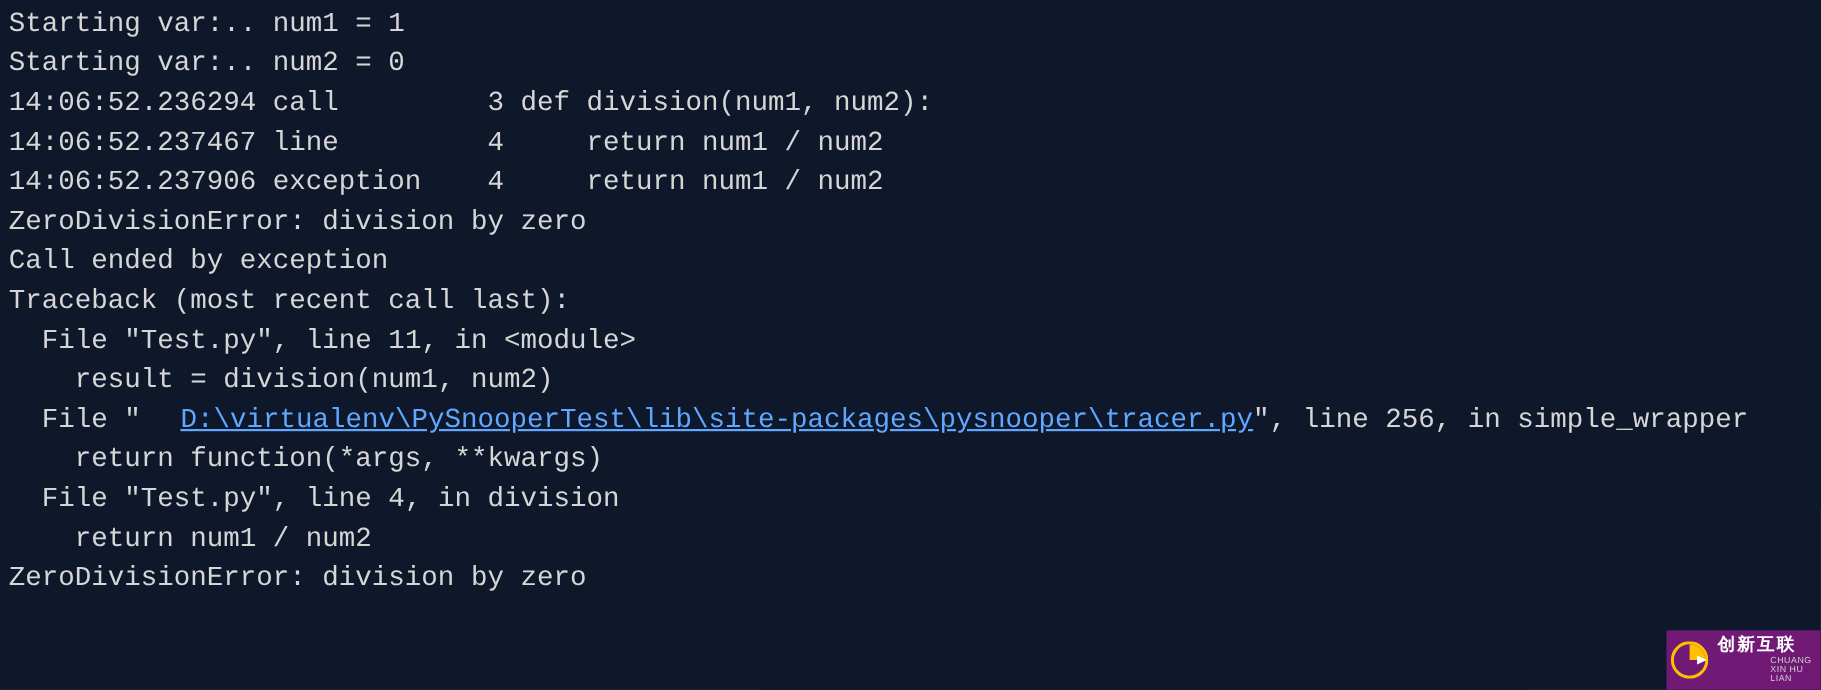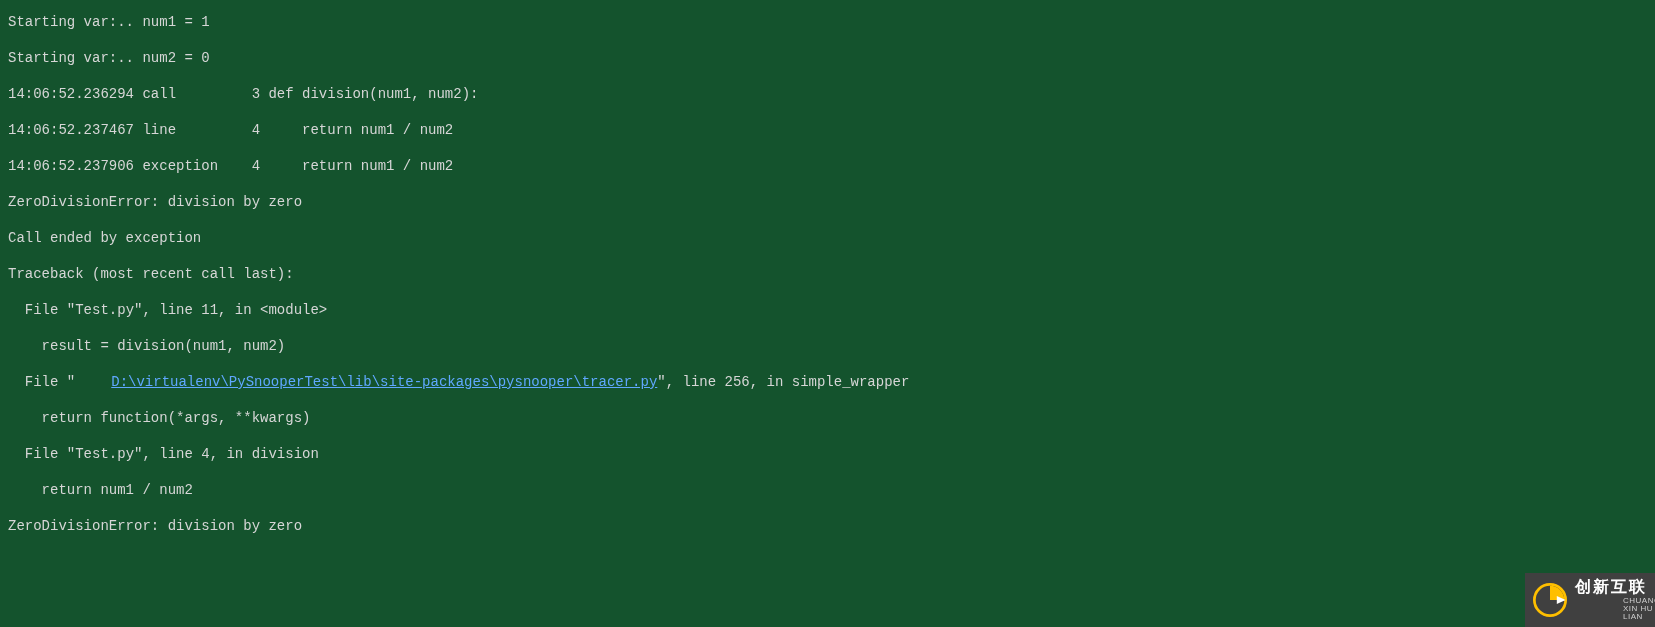--- a/index.html
+++ b/index.html
@@ -8,47 +8,47 @@
     width: 1655px;
     height: 627px;
     background: #2e2e2e;
     overflow: hidden;
     font-family: "Consolas", "Menlo", "Courier New", monospace;
   }
   .terminal {
     box-sizing: border-box;
     width: 1655px;
     height: 627px;
-    background: #14532d;
+    background: #0f172a;
     color: #d6d6d6;
     font-family: "Consolas", "Menlo", "Courier New", monospace;
-    font-size: 14px;
+    font-size: 25px;
     line-height: 36px;
     padding: 4px 8px;
     white-space: pre;
     position: relative;
   }
   .line {
     white-space: pre;
   }
   .link {
     color: #60a8ff;
     text-decoration: underline;
     margin-left: 36px;
   }
   .watermark {
     position: absolute;
     right: 0;
     bottom: 0;
-    width: 130px;
+    width: 140px;
     height: 54px;
-    background: #404040;
+    background: #701a75;
     display: flex;
     align-items: center;
-    justify-content: space-between;
+    justify-content: flex-end;
     gap: 8px;
     padding: 0 8px;
     box-sizing: border-box;
   }
   .watermark .logo {
     width: 34px;
     height: 34px;
     flex: 0 0 34px;
   }
   .watermark .txt {

